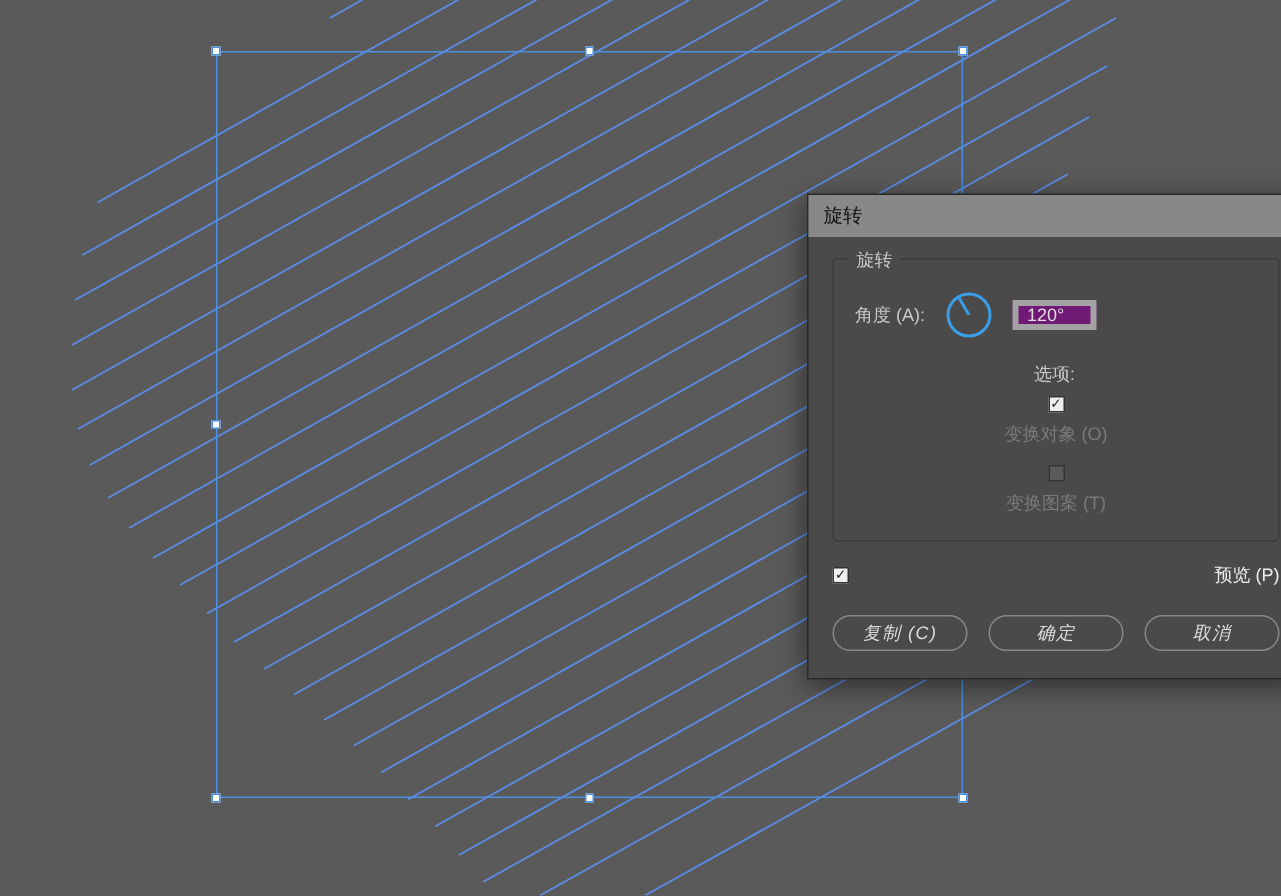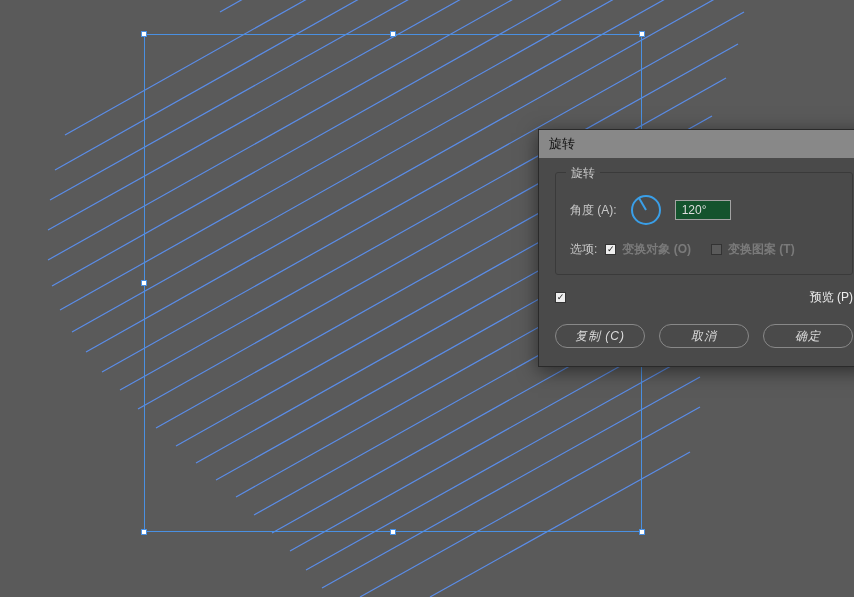--- a/index.html
+++ b/index.html
@@ -89,52 +89,53 @@
     }
     .angle-label {
       color: #c8c8c8;
     }
     .angle-dial {
       width: 34px; height: 34px;
       position: relative;
     }
     .angle-dial svg { width: 34px; height: 34px; }
     .angle-input {
-      background: #14532d;
-      border: 1px solid #a3a3a3;
+      background: #701a75;
+      border: 4px solid #a3a3a3;
       color: #ddd;
       width: 56px;
       height: 20px;
       padding: 1px 6px;
       font-size: 12px;
     }
     .options-row {
       display: flex;
       align-items: center;
       gap: 6px;
       color: #7a7a7a;
       font-size: 12px;
+      flex-direction: column;
     }
     .options-label {
       color: #c8c8c8;
       margin-right: 2px;
     }
     .chk {
       width: 11px; height: 11px;
       display: inline-flex;
       align-items: center;
       justify-content: center;
       background: #5a5a5a;
       border: 1px solid #333;
       font-size: 9px;
       color: #222;
     }
     .chk.checked { background: #eee; }
     .chk.checked::after { content: "✓"; font-size: 9px; color: #222; line-height: 1; }
-    .opt-text { color: #7a7a7a; font-weight: bold; }
+    .opt-text { color: #7a7a7a; }
     .preview-row {
       display: flex;
       align-items: center;
       gap: 6px;
       color: #eee;
       margin-bottom: 18px;
       justify-content: space-between;
     }
     .buttons-row {
       display: flex;
@@ -231,17 +232,17 @@
       </div>
     </div>
 
     <div class="preview-row">
       <span class="chk checked"></span>
       <span>预览 (P)</span>
     </div>
 
     <div class="buttons-row">
       <button class="btn">复制 (C)</button>
+      <button class="btn">确定</button>
       <button class="btn">取消</button>
-      <button class="btn">确定</button>
     </div>
   </div>
 </div>
 
 </body></html>

